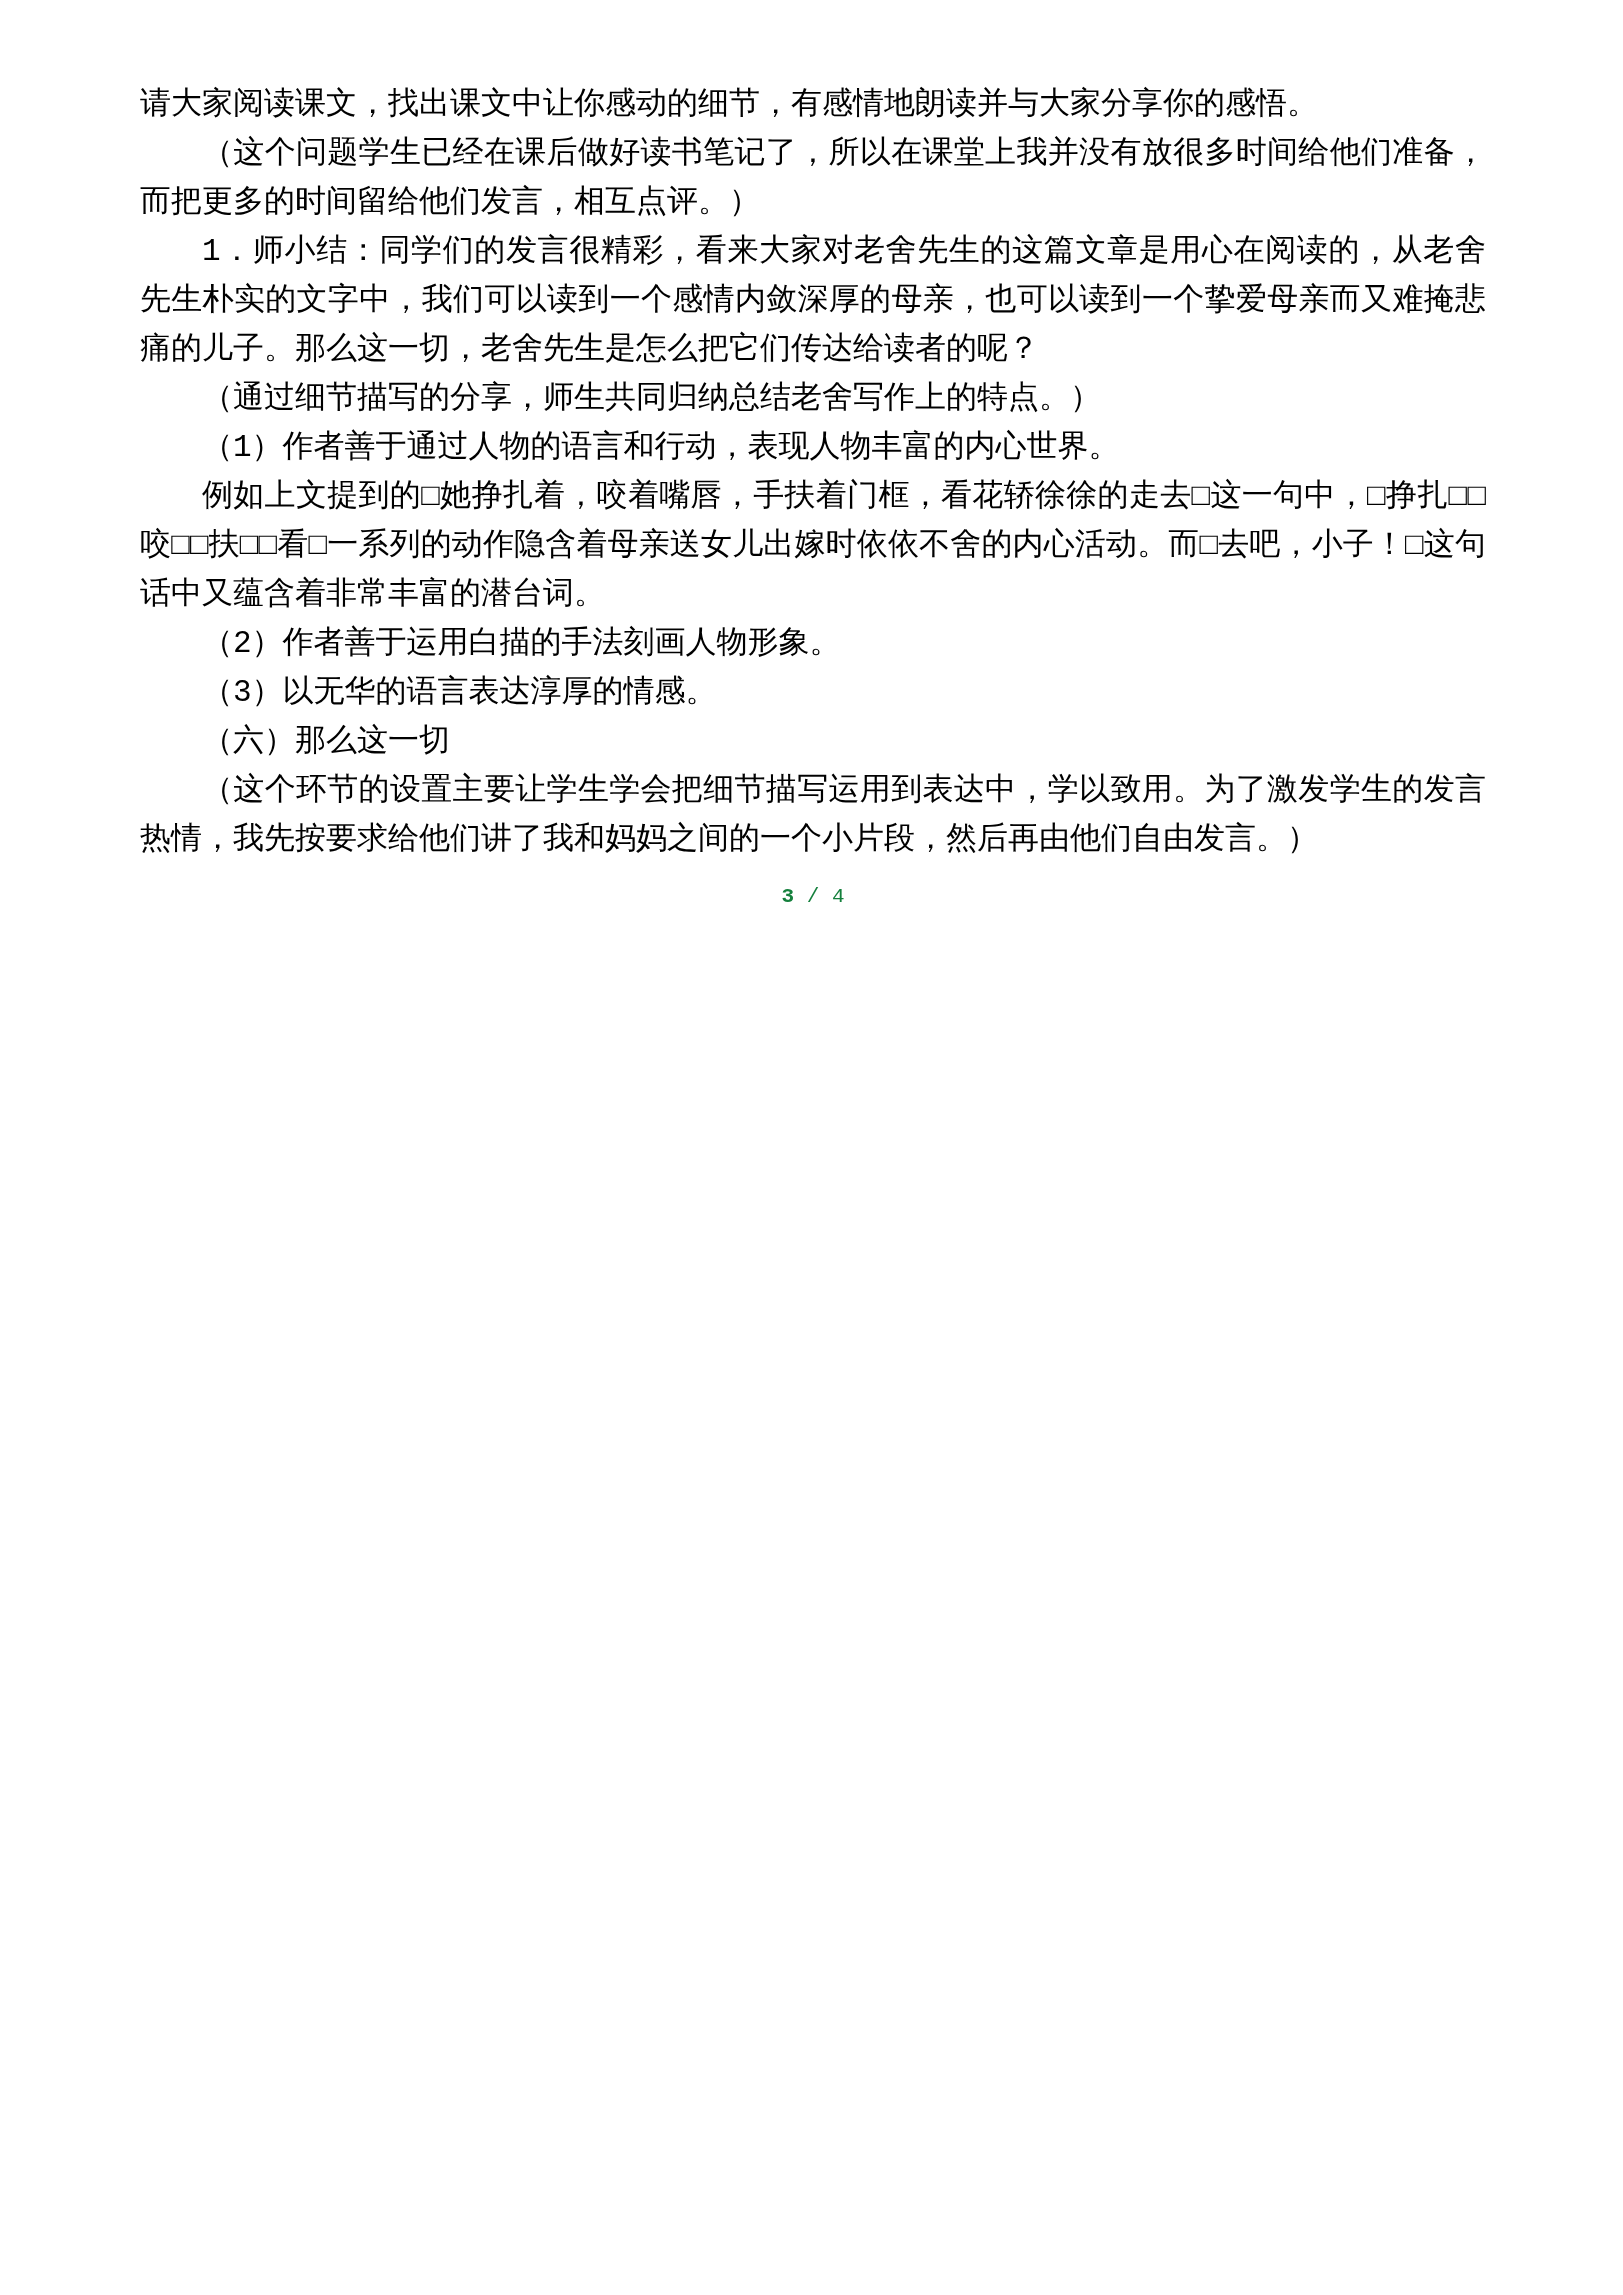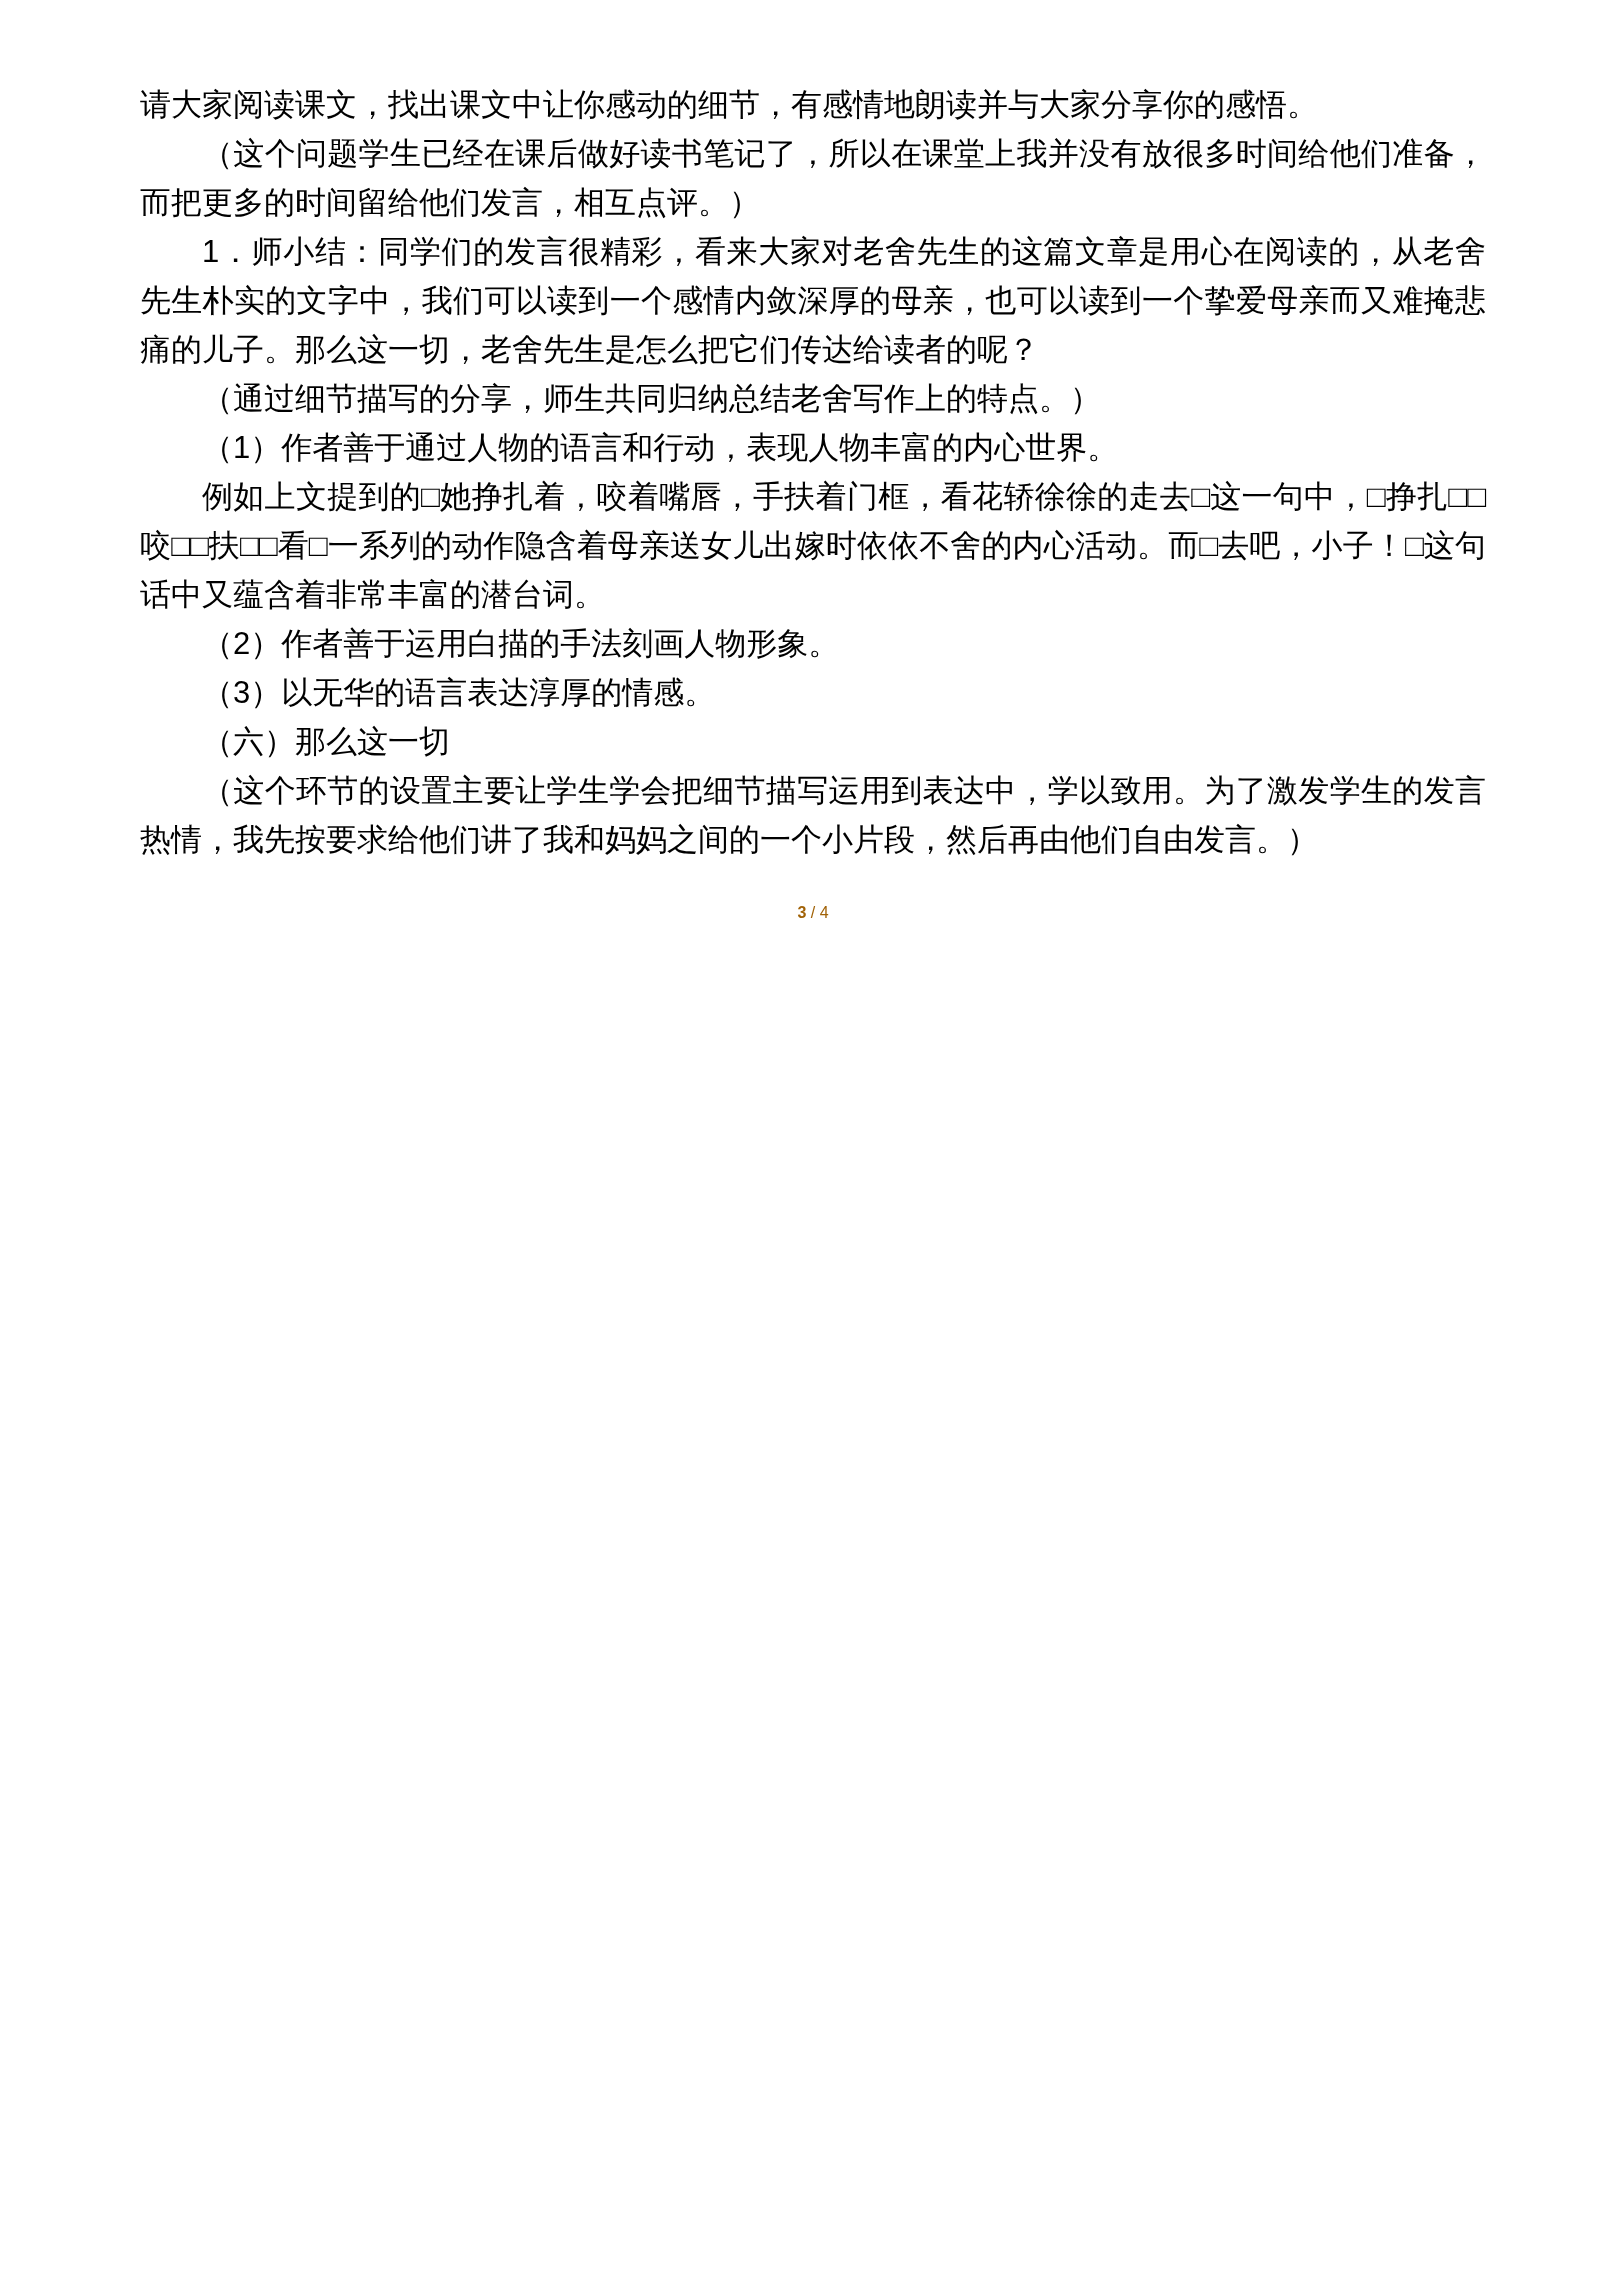--- a/index.html
+++ b/index.html
@@ -7,40 +7,40 @@
     padding: 0;
     background: #ffffff;
   }
   .page {
     position: relative;
     box-sizing: border-box;
     width: 1623px;
     height: 2295px;
     background: #ffffff;
     padding: 80px 137px 0 140px;
-    font-family: Liberation Sans, sans-serif;
+    font-family: Liberation Mono, monospace;
     font-size: 31px;
     line-height: 49px;
     color: #000000;
     overflow: hidden;
   }
   .body-text p {
     margin: 0;
     text-align: justify;
     word-break: break-all;
   }
   .body-text p.indent {
     text-indent: 2em;
   }
   .footer {
-    margin-top: 34px;
+    margin-top: 18px;
     text-align: center;
-    font-size: 16px;
+    font-size: 21px;
     line-height: 30px;
-    color: #a16207;
+    color: #15803d;
   }
   .footer .pg-current {
     font-weight: bold;
   }
 </style>
 </head>
 <body>
 
 <div class="page">
   <div class="body-text">

